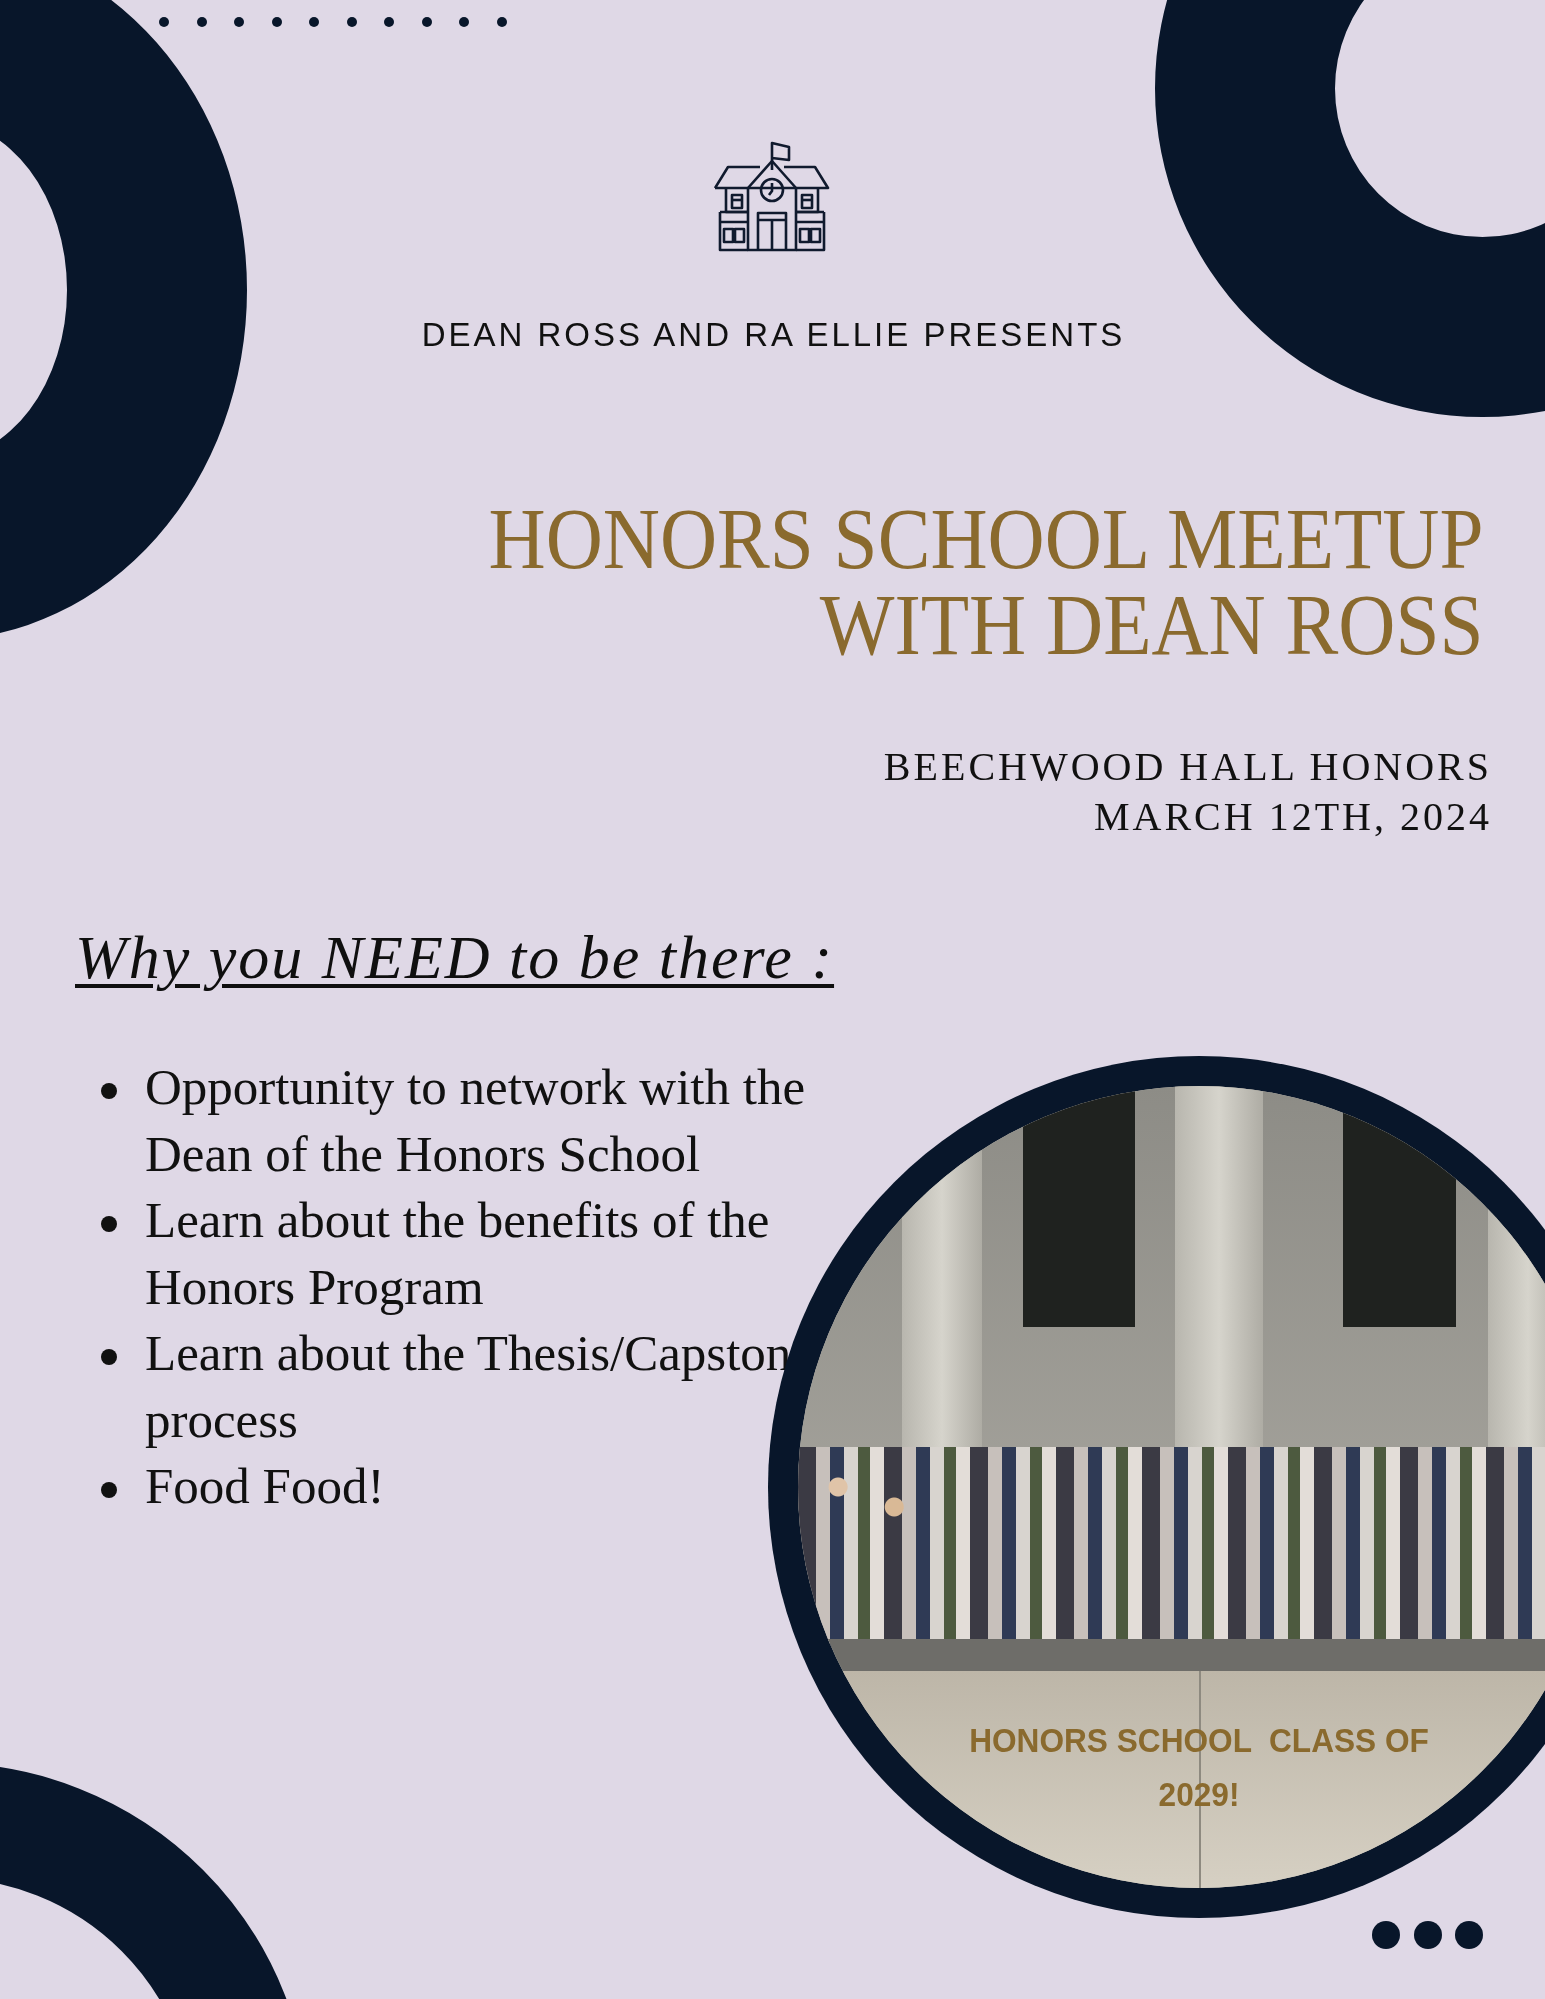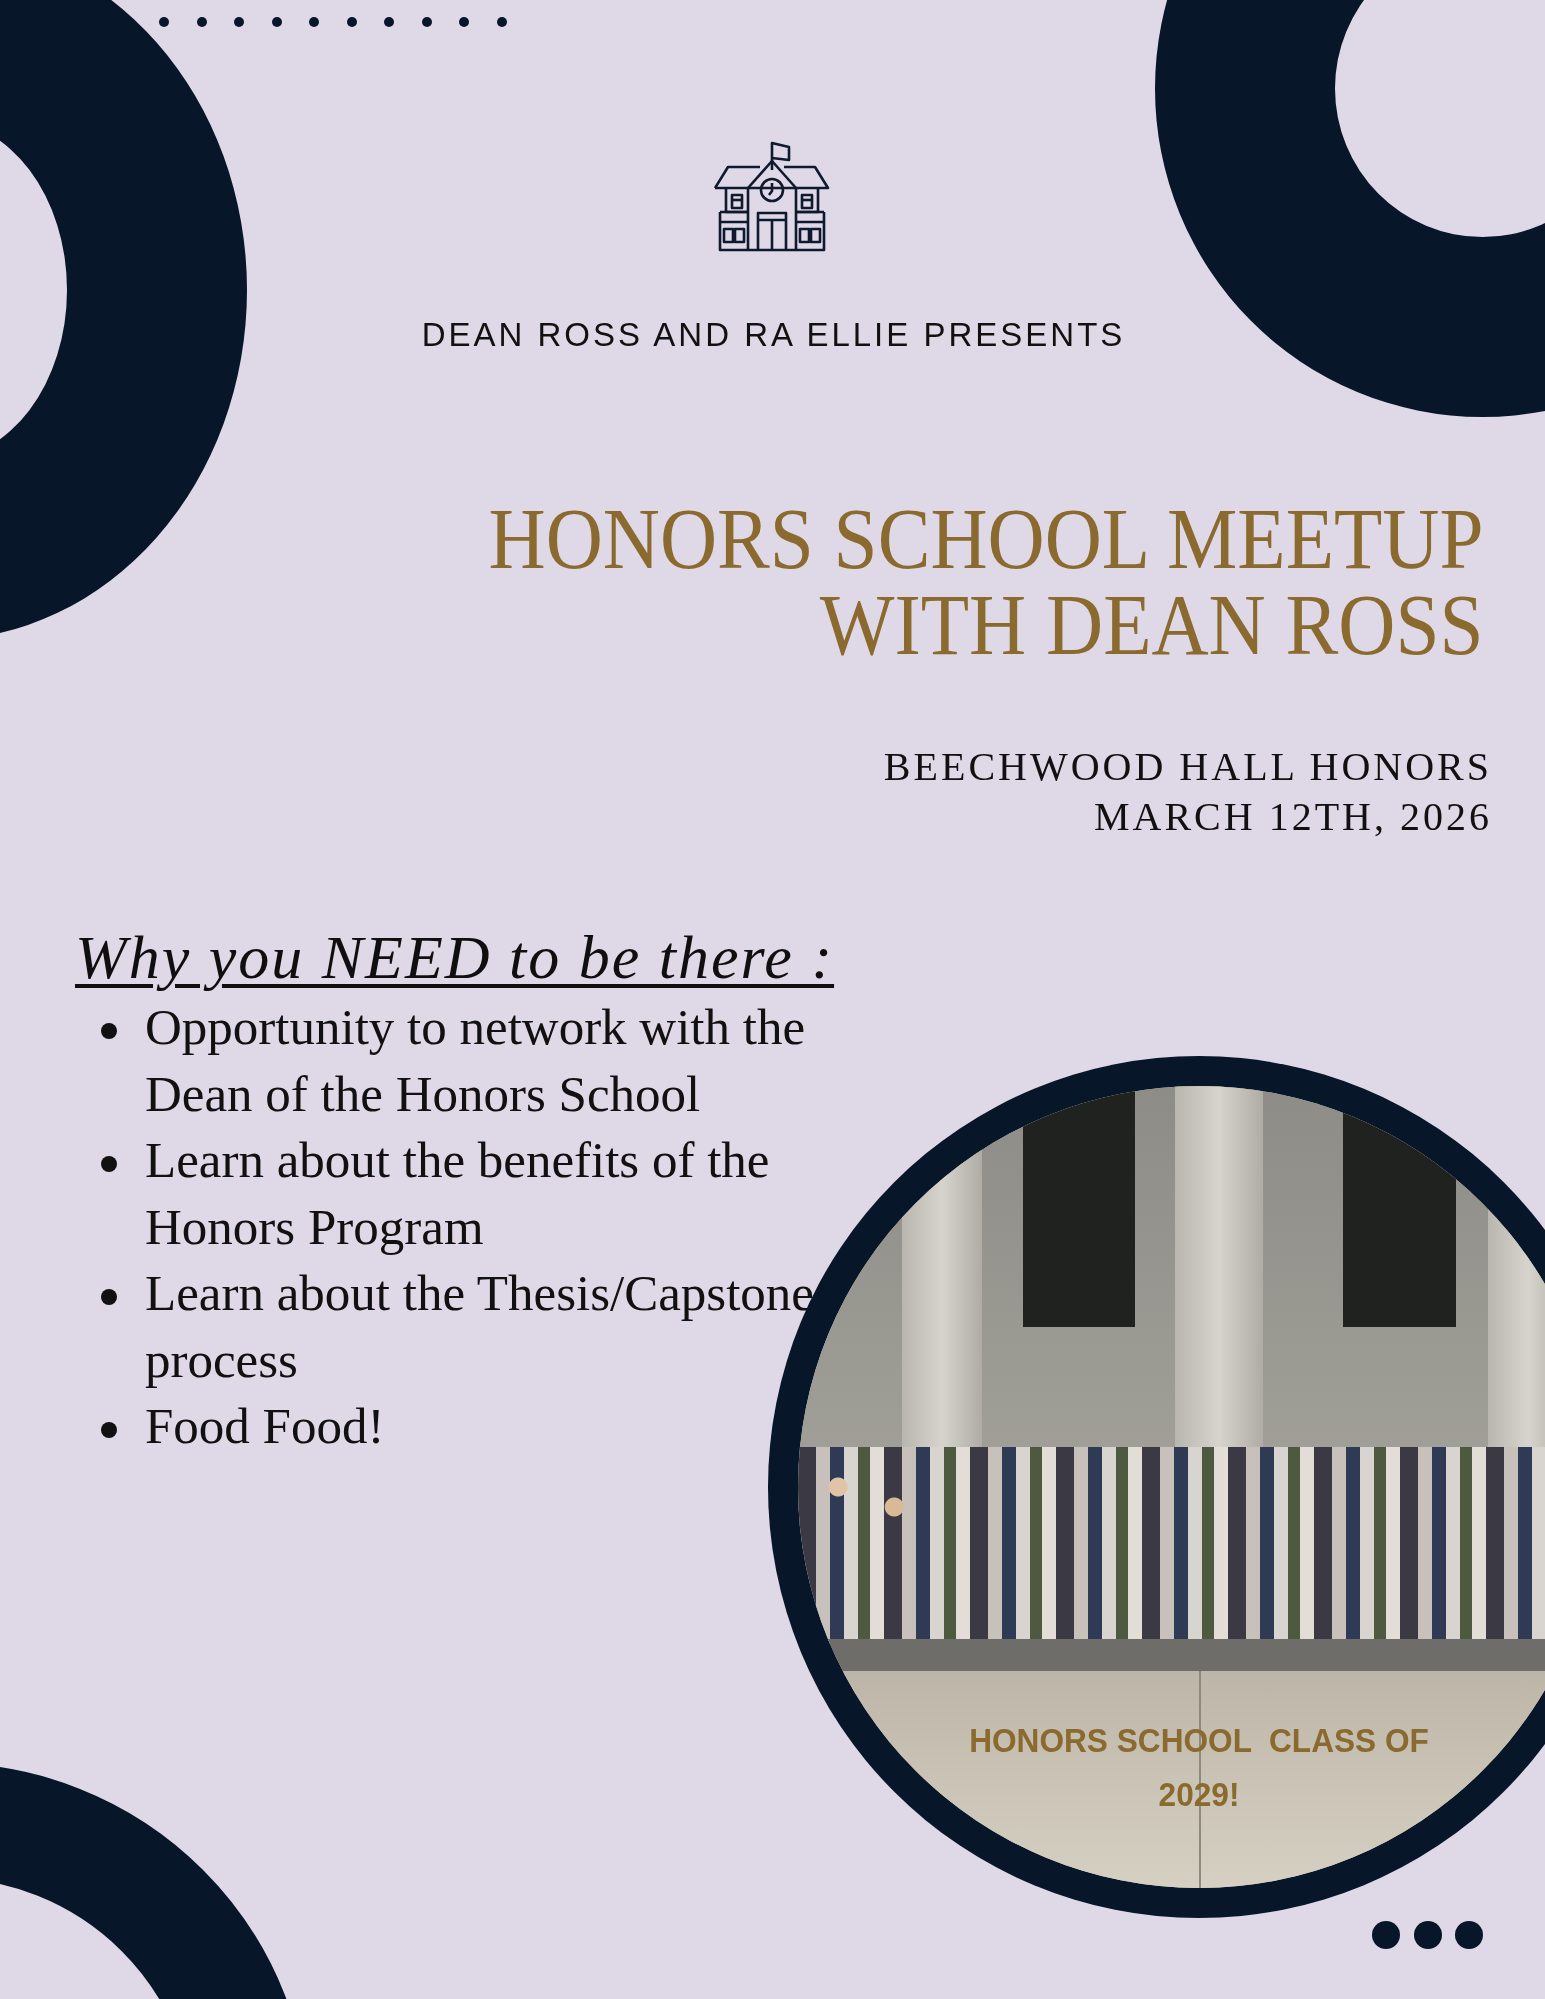--- a/index.html
+++ b/index.html
@@ -45,21 +45,21 @@
   #event-info .time { padding-right: 14px; }
 
   #why-heading {
     position: absolute; left: 75px; top: 922px;
     font-family: "Liberation Serif", serif; font-size: 62px; color: #0f0f0f;
     text-decoration: underline; text-decoration-thickness: 4px; text-underline-offset: 6px;
     letter-spacing: 2px; white-space: nowrap; font-style: italic;
   }
 
   #reasons {
-    position: absolute; left: 97px; top: 994px; width: 680px;
+    position: absolute; left: 97px; top: 1054px; width: 680px;
     margin: 0; padding: 0 0 0 48px; list-style: none;
     font-family: "Liberation Serif", serif; font-size: 51px; line-height: 66.5px; color: #111;
   }
   #reasons li { position: relative; }
   #reasons li::before {
     content: ""; position: absolute; left: -44px; top: 29px;
     width: 16px; height: 16px; border-radius: 50%; background: #111;
   }
 
   #photo-frame {
@@ -131,21 +131,21 @@
 
 <div id="presenter"><span>DEAN ROSS AND RA ELLIE PRESENTS</span></div>
 
 <div id="title">
   <div>HONORS SCHOOL MEETUP</div>
   <div>WITH DEAN ROSS</div>
 </div>
 
 <div id="event-info">
   <div>BEECHWOOD HALL HONORS</div>
-  <div>MARCH 12TH, 2026</div>
+  <div>MARCH 12TH, 2024</div>
 </div>
 
 <div id="why-heading">Why you NEED to be there :</div>
 
 <ul id="reasons">
   <li>Opportunity to network with the Dean of the Honors School</li>
   <li>Learn about the benefits of the Honors Program</li>
   <li>Learn about the Thesis/Capstone process</li>
   <li>Food Food!</li>
 </ul>

